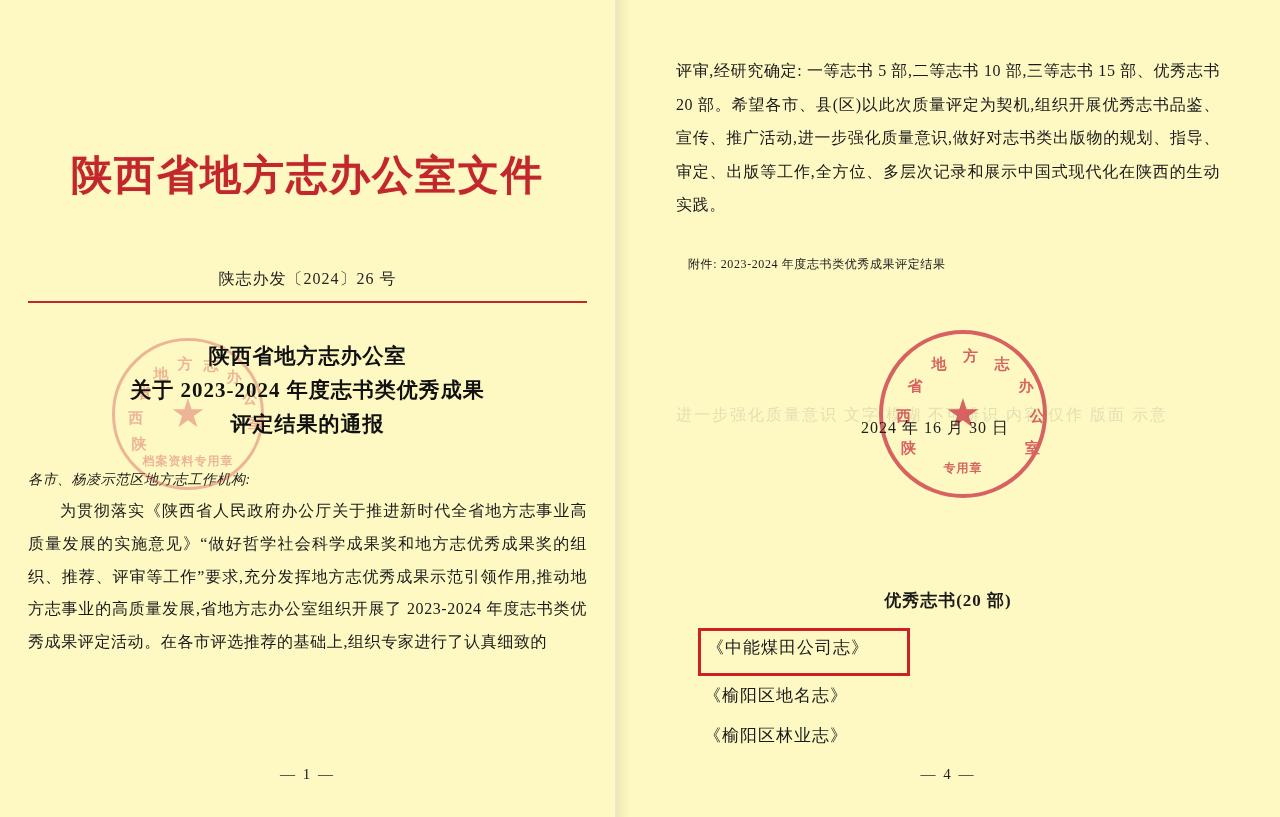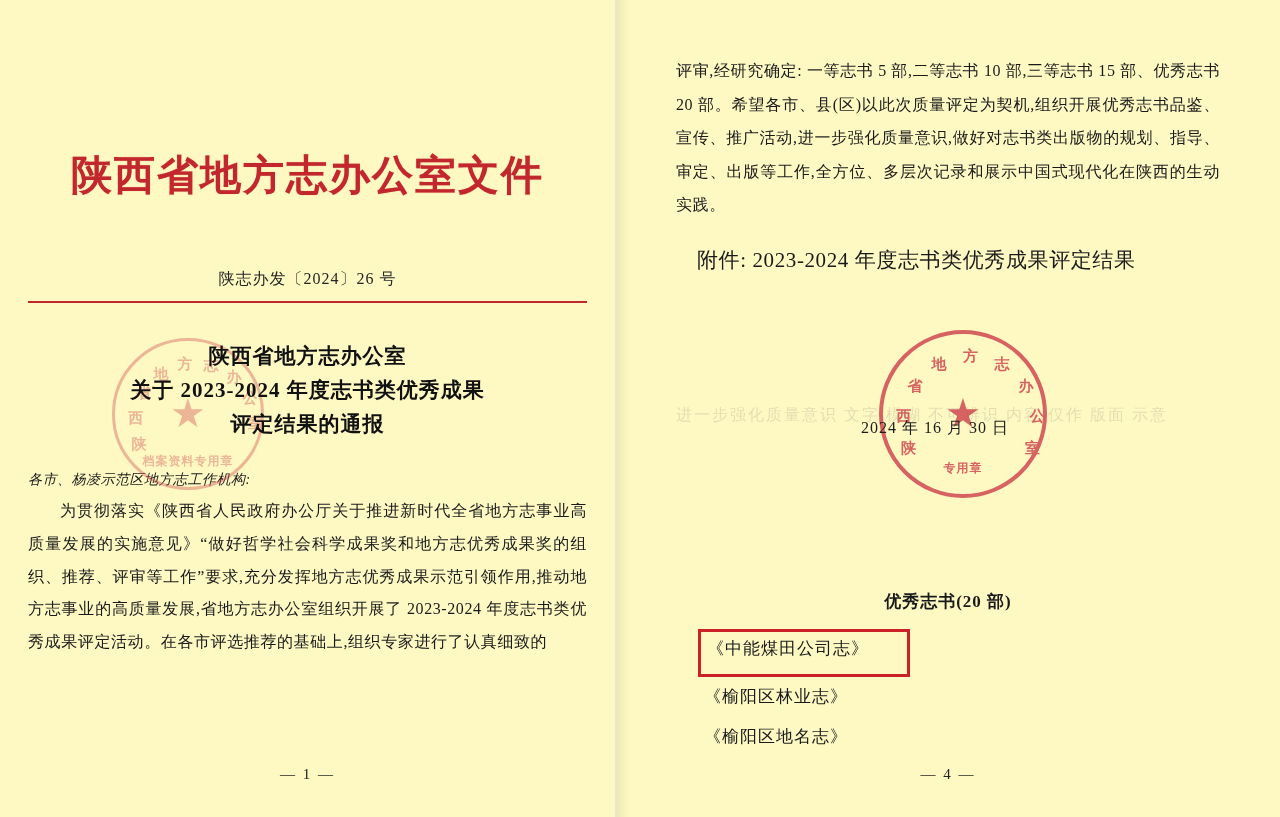--- a/index.html
+++ b/index.html
@@ -178,22 +178,22 @@
 
   
   .r-para {
     margin-top: 54px;
     font-size: 16px;
     line-height: 2.1;
     text-align: justify;
     letter-spacing: 0.6px;
   }
   .r-attach {
-    margin-top: 24px;
-    font-size: 21px;
+    margin-top: 34px;
+    font-size: 12px;
     letter-spacing: 0.6px;
     text-indent: 1em;
   }
   .r-section-title {
     margin-top: 316px;
     text-align: center;
     font-size: 17px;
     font-weight: bold;
     letter-spacing: 1px;
   }
@@ -291,20 +291,20 @@
       </div>
       <div class="seal-star">★</div>
       <div class="seal-bottom-text">专用章</div>
     </div>
     <div class="seal-date">2024 年 16 月 30 日</div>
 
     <div class="r-section-title">优秀志书(20 部)</div>
 
     <div class="r-list">
       <div class="r-item-wrap"><span class="r-item highlight">《中能煤田公司志》</span></div>
+      <div class="r-item">《榆阳区地名志》</div>
       <div class="r-item">《榆阳区林业志》</div>
-      <div class="r-item">《榆阳区地名志》</div>
     </div>
 
     <div class="page-num">— 4 —</div>
   </div>
 
 </div>
 
 </body></html>

